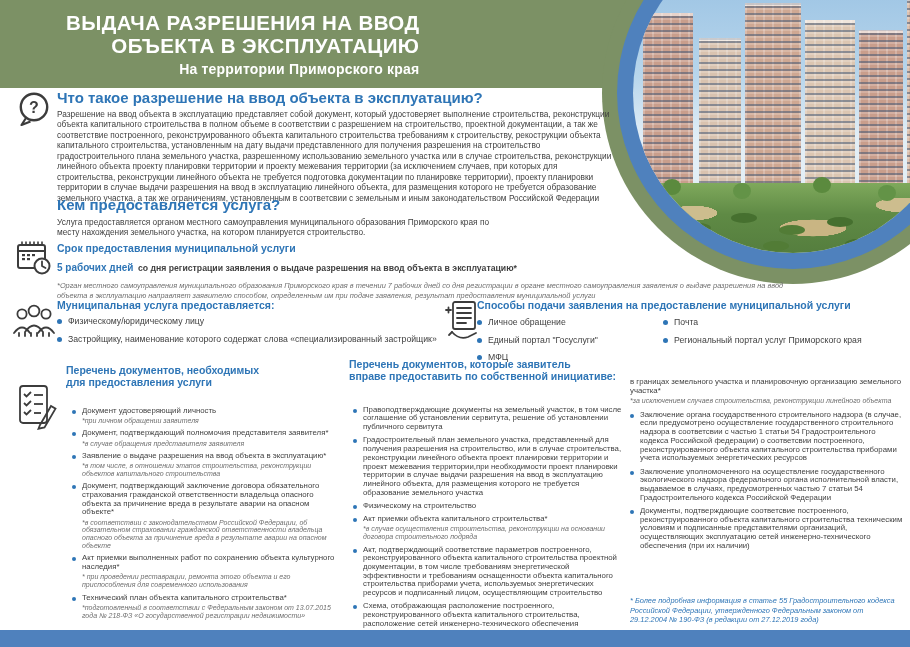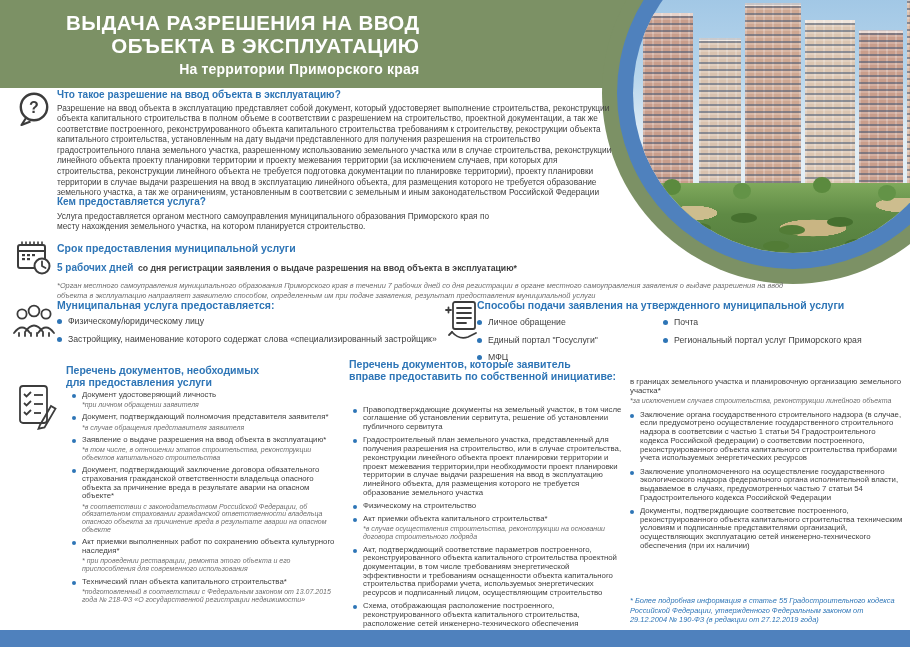--- a/index.html
+++ b/index.html
@@ -26,21 +26,21 @@
           radial-gradient(55px 14px at 180px 45px,#c9b583 0 60%,transparent 61%),
           radial-gradient(45px 12px at 270px 22px,#cdbd8e 0 60%,transparent 61%),
           linear-gradient(180deg,#7fa95c,#5f8a45 45%,#557e3e);}
   .bush{position:absolute;left:12px;bottom:28px;width:26px;height:10px;border-radius:50%;background:#46702f;
         box-shadow:40px 8px 0 #4d7634,86px -2px 0 #46702f,134px 10px 0 #527c36,
                    182px 2px 0 #46702f,228px 12px 0 #4d7634,272px 4px 0 #46702f,118px 26px 0 #527c36,200px 24px 0 #46702f;}
   .tree{position:absolute;left:30px;bottom:58px;width:18px;height:16px;border-radius:50%;background:#5b8a3e;
         box-shadow:70px 4px 0 #639347,150px -2px 0 #5b8a3e,215px 6px 0 #639347,255px 0 0 #54823a;}
   
   .sec-h{font-size:10.5px;font-weight:bold;color:#2e75b6;line-height:1.18;}
-  .sec-h.small{font-size:10px;}
+  .sec-h.small{font-size:15px;}
   .body-text{font-size:8.3px;line-height:1.27;color:#3f3f3f;}
   .note{font-size:7px;font-style:italic;color:#6e6e6e;line-height:1.12;margin-top:1.5px;}
   .note:empty{display:none;}
   .abs{position:absolute;}
   .li{display:flex;gap:6px;margin-bottom:4.5px;}
   .li .dot{flex:none;width:4px;height:4px;border-radius:50%;background:#2e75b6;margin-top:3px;}
   .li-text{font-size:7.8px;line-height:1.12;color:#3f3f3f;}
   .big-li .li-text{font-size:8.7px;line-height:1.2;}
   .big-li{margin-bottom:7px;}
   .big-li .dot{width:5px;height:5px;margin-top:3px;}
@@ -172,21 +172,21 @@
         <line x1="13" y1="13" x2="27" y2="13"></line>
         <line x1="13" y1="18" x2="27" y2="18"></line>
         <line x1="13" y1="23" x2="22" y2="23"></line>
         <path d="M2 10 h5 M4.5 7.5 v5"></path>
         <path d="M8 32 q7 8 16 5 l8 -4"></path>
         <path d="M8 32 l-3 3"></path>
       </g>
     </svg>
   </div>
   <div class="abs" style="left:477px;top:299px;width:430px;">
-    <div class="sec-h">Способы подачи заявления на утвержденного муниципальной услуги</div>
+    <div class="sec-h">Способы подачи заявления на предоставление муниципальной услуги</div>
     <div style="display:flex;margin-top:6px;">
       <div style="width:186px;">
         <div class="li big-li">
           <span class="dot"></span>
           <div class="li-text">Личное обращение</div>
         </div>
         <div class="li big-li">
           <span class="dot"></span>
           <div class="li-text">Единый портал "Госуслуги"</div>
         </div>
@@ -220,21 +220,21 @@
         <line x1="16" y1="30" x2="23" y2="30"></line>
         <path d="M22 42 L33 23 l4.5 2.6 L26.5 44.5 l-6 1.2 z"></path>
       </g>
     </svg>
   </div>
   <div class="abs" style="left:66px;top:364px;width:272px;">
     <div class="sec-h">
       <span>Перечень документов, необходимых</span><br>
       <span>для предоставления услуги</span>
     </div>
-    <div style="margin-top:2px;margin-left:6px;">
+    <div style="margin-top:18px;margin-left:6px;">
       <div class="li">
         <span class="dot"></span>
         <div>
             <div class="li-text">Документ удостоверяющий личность</div>
              <div class="note">*при личном обращении заявителя</div>
           </div>
       </div>
       <div class="li">
         <span class="dot"></span>
         <div>

